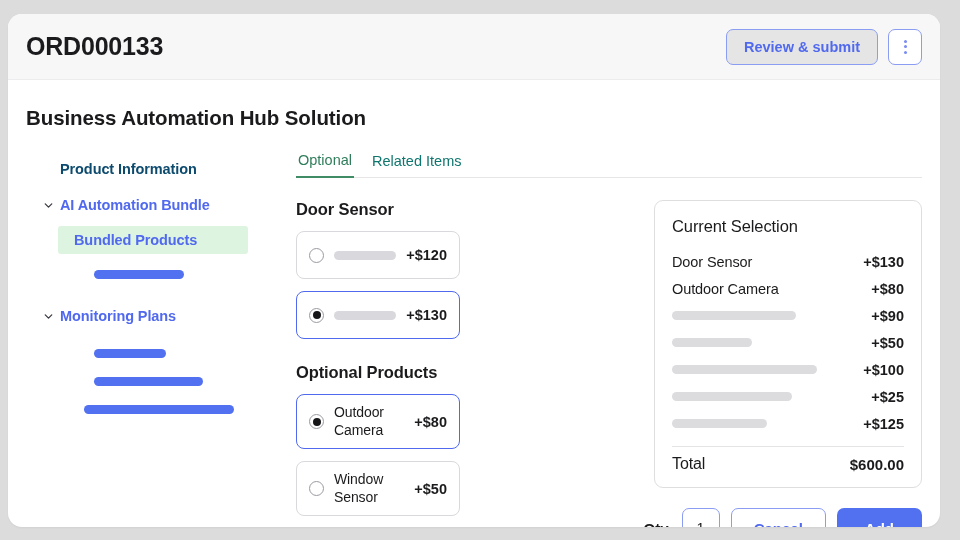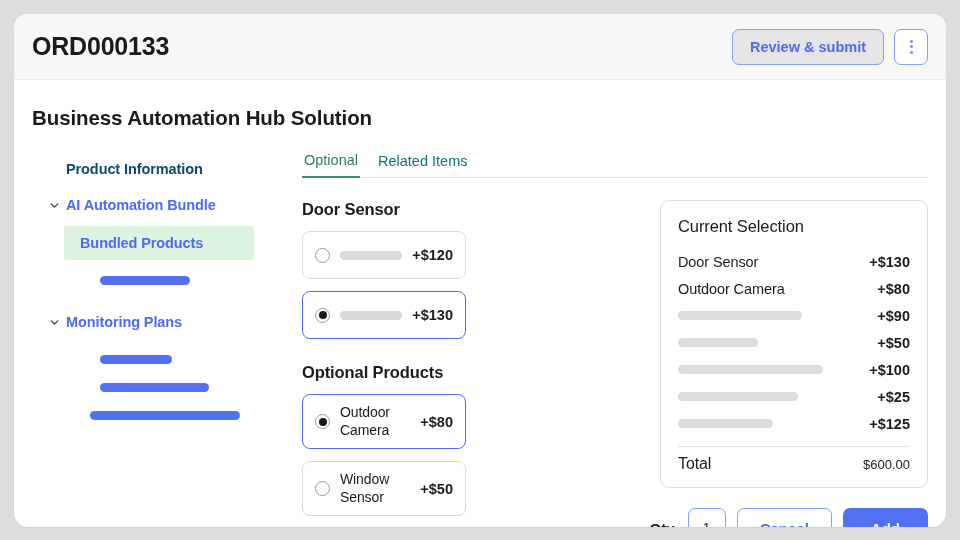--- a/index.html
+++ b/index.html
@@ -11,21 +11,21 @@
   }
 
   body {
     background: #dcdcdc;
     font-family: "Liberation Sans", sans-serif;
     -webkit-font-smoothing: antialiased;
   }
 
   .window {
     position: absolute;
-    left: 14px;
+    left: 8px;
     top: 14px;
     width: 932px;
     height: 513px;
     background: #ffffff;
     border-radius: 14px;
     overflow: hidden;
     box-shadow: 0 1px 2px rgba(0,0,0,0.05);
   }
 
   
@@ -118,21 +118,21 @@
     height: 30px;
     padding-left: 16px;
   }
 
   .nav-row.highlight {
     background: #ddf4e0;
     border-radius: 3px;
     margin-left: 32px;
     padding-left: 16px;
     width: 190px;
-    height: 34px;
+    height: 28px;
   }
 
   .chev {
     width: 18px;
     flex: 0 0 18px;
     display: flex;
     align-items: center;
     justify-content: flex-start;
     color: #3b3b42;
   }
@@ -318,22 +318,22 @@
     align-items: center;
     justify-content: space-between;
     padding-top: 2px;
   }
   .total-label {
     font-size: 16px;
     color: #1b1b1d;
     letter-spacing: -0.1px;
   }
   .total-value {
-    font-size: 13px;
-    font-weight: 400;
+    font-size: 15px;
+    font-weight: 700;
     color: #1b1b1d;
   }
 
   .actions {
     display: flex;
     align-items: center;
     justify-content: flex-end;
     gap: 11px;
     margin-top: 20px;
   }

